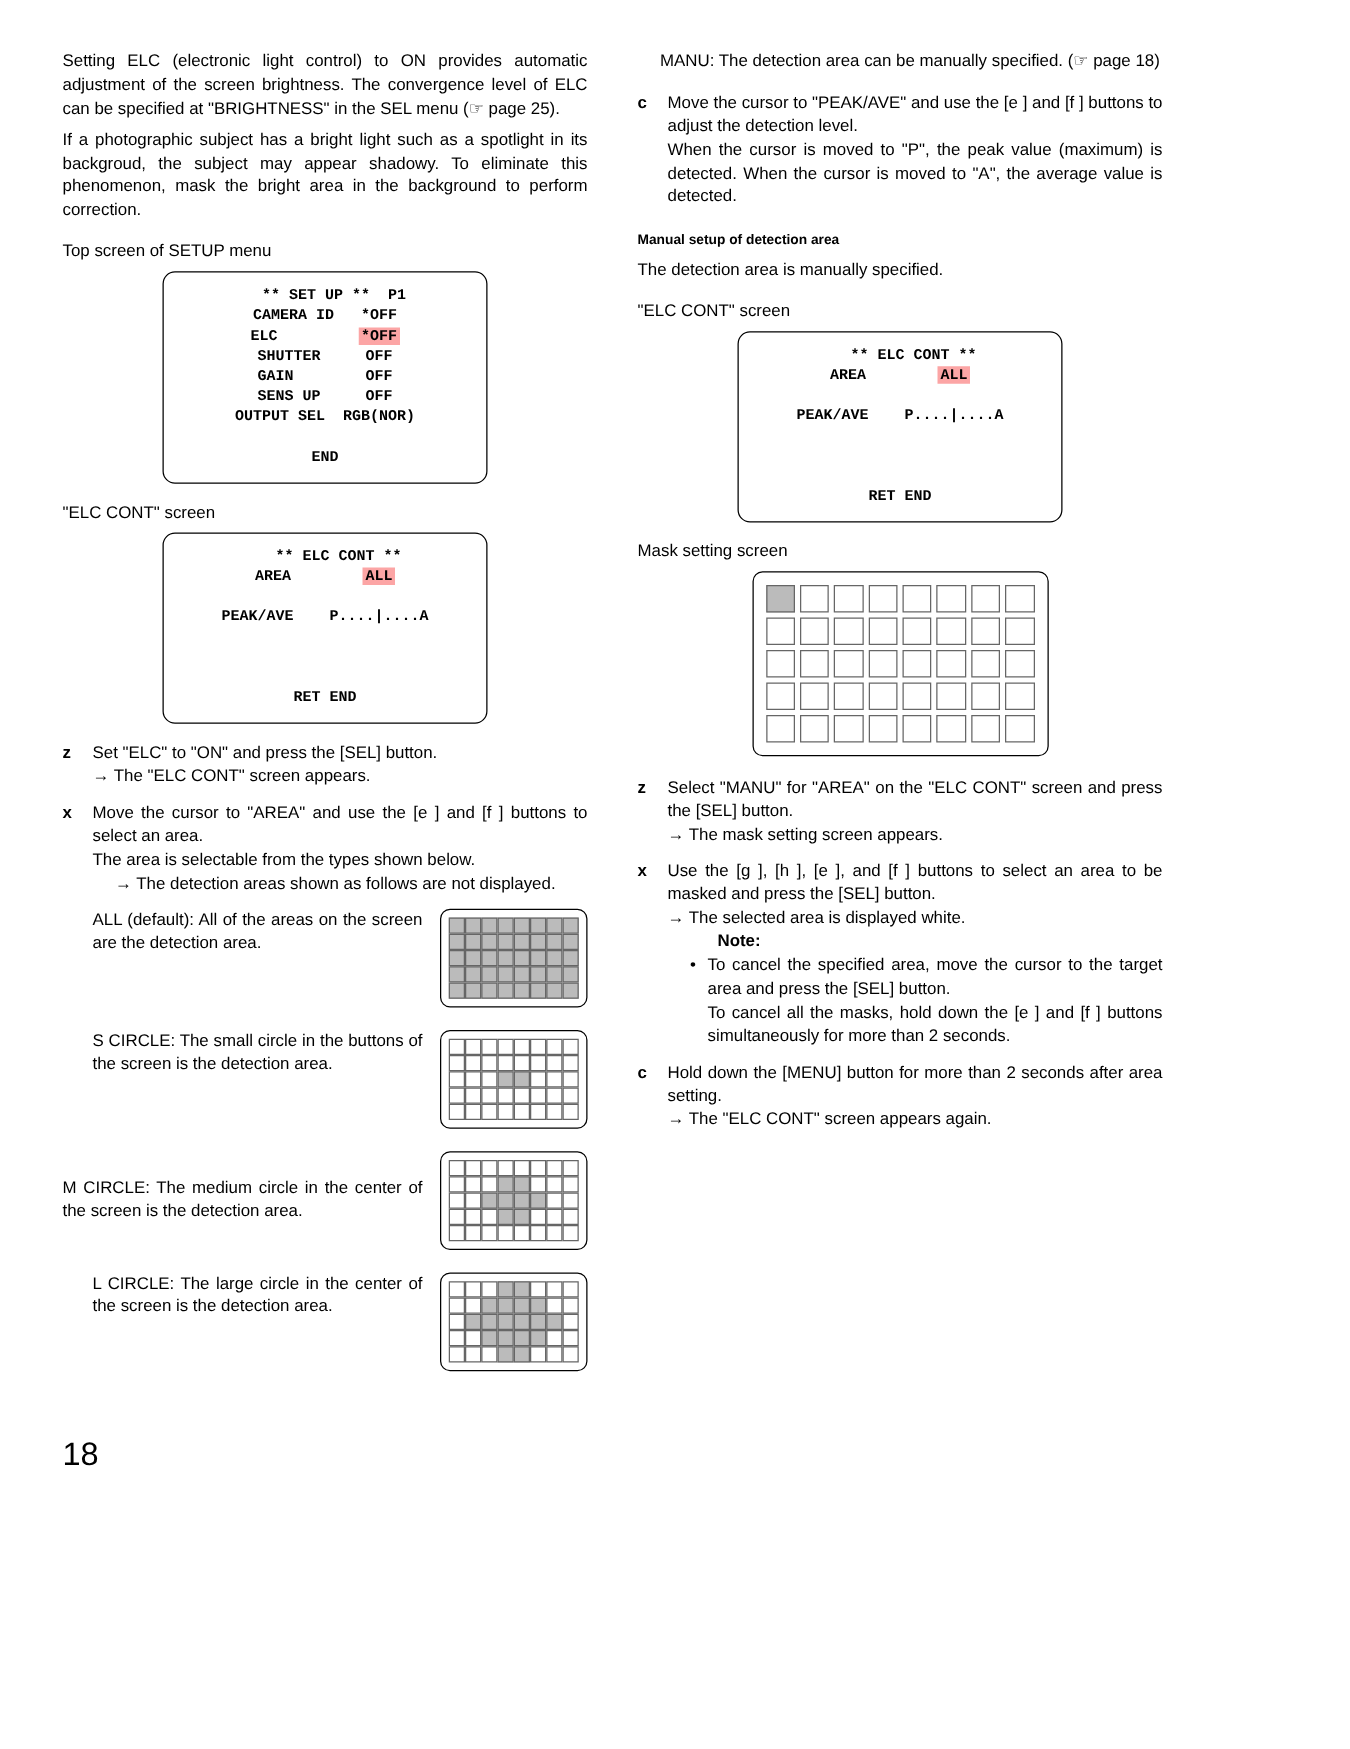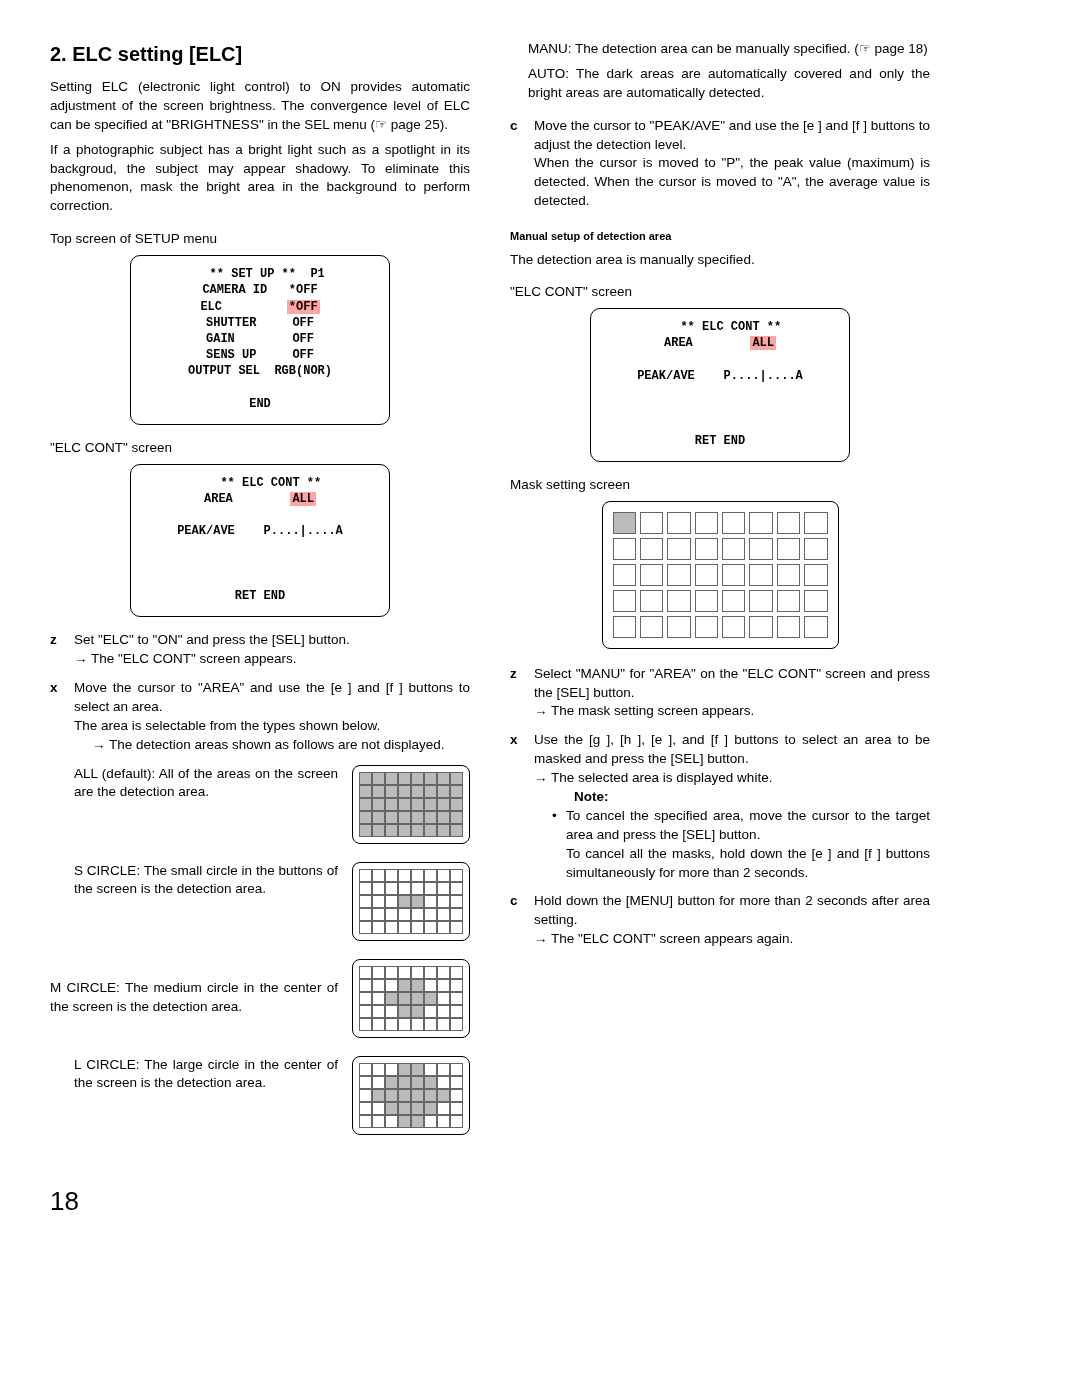--- a/index.html
+++ b/index.html
@@ -87,21 +87,20 @@
   .mask-grid .mfill { background:#bbb; }
   .arrow::before { content: "→ "; }
 </style>
 </head>
 <body>
 
 <div class="columns">
 
   <div class="col">
 
-    <h2 class="section-title">2. ELC setting [ELC]</h2>
 
     <p class="justify">Setting ELC (electronic light control) to ON provides automatic adjustment of the screen brightness. The convergence level of ELC can be specified at "BRIGHTNESS" in the SEL menu (☞ page 25).</p>
     <p class="justify">If a photographic subject has a bright light such as a spotlight in its backgroud, the subject may appear shadowy. To eliminate this phenomenon, mask the bright area in the background to perform correction.</p>
 
     <div class="caption">Top screen of SETUP menu</div>
 
     <div class="screen" id="setup-screen">  ** SET UP **  P1
 CAMERA ID   *OFF
 ELC         <span class="highlight">*OFF</span>
 SHUTTER     OFF
@@ -332,21 +331,20 @@
           </div>
         </div>
     </div>
 
   </div>
 
   <div class="col">
 
     <div class="indent" style="text-align:justify;">
       <div style="margin-bottom:6px;">MANU: The detection area can be manually specified. (☞ page 18)</div>
-      <div>AUTO: The dark areas are automatically covered and only the bright areas are automatically detected.</div>
     </div>
 
     <div class="step" style="margin-top:14px;">
       <div class="step-mark">c</div>
       <div class="step-body">
         <span>Move the cursor to "PEAK/AVE" and use the [e ] and [f ] buttons to adjust the detection level.</span><br>
         <span>When the cursor is moved to "P", the peak value (maximum) is detected. When the cursor is moved to "A", the average value is detected.</span>
       </div>
     </div>
 

